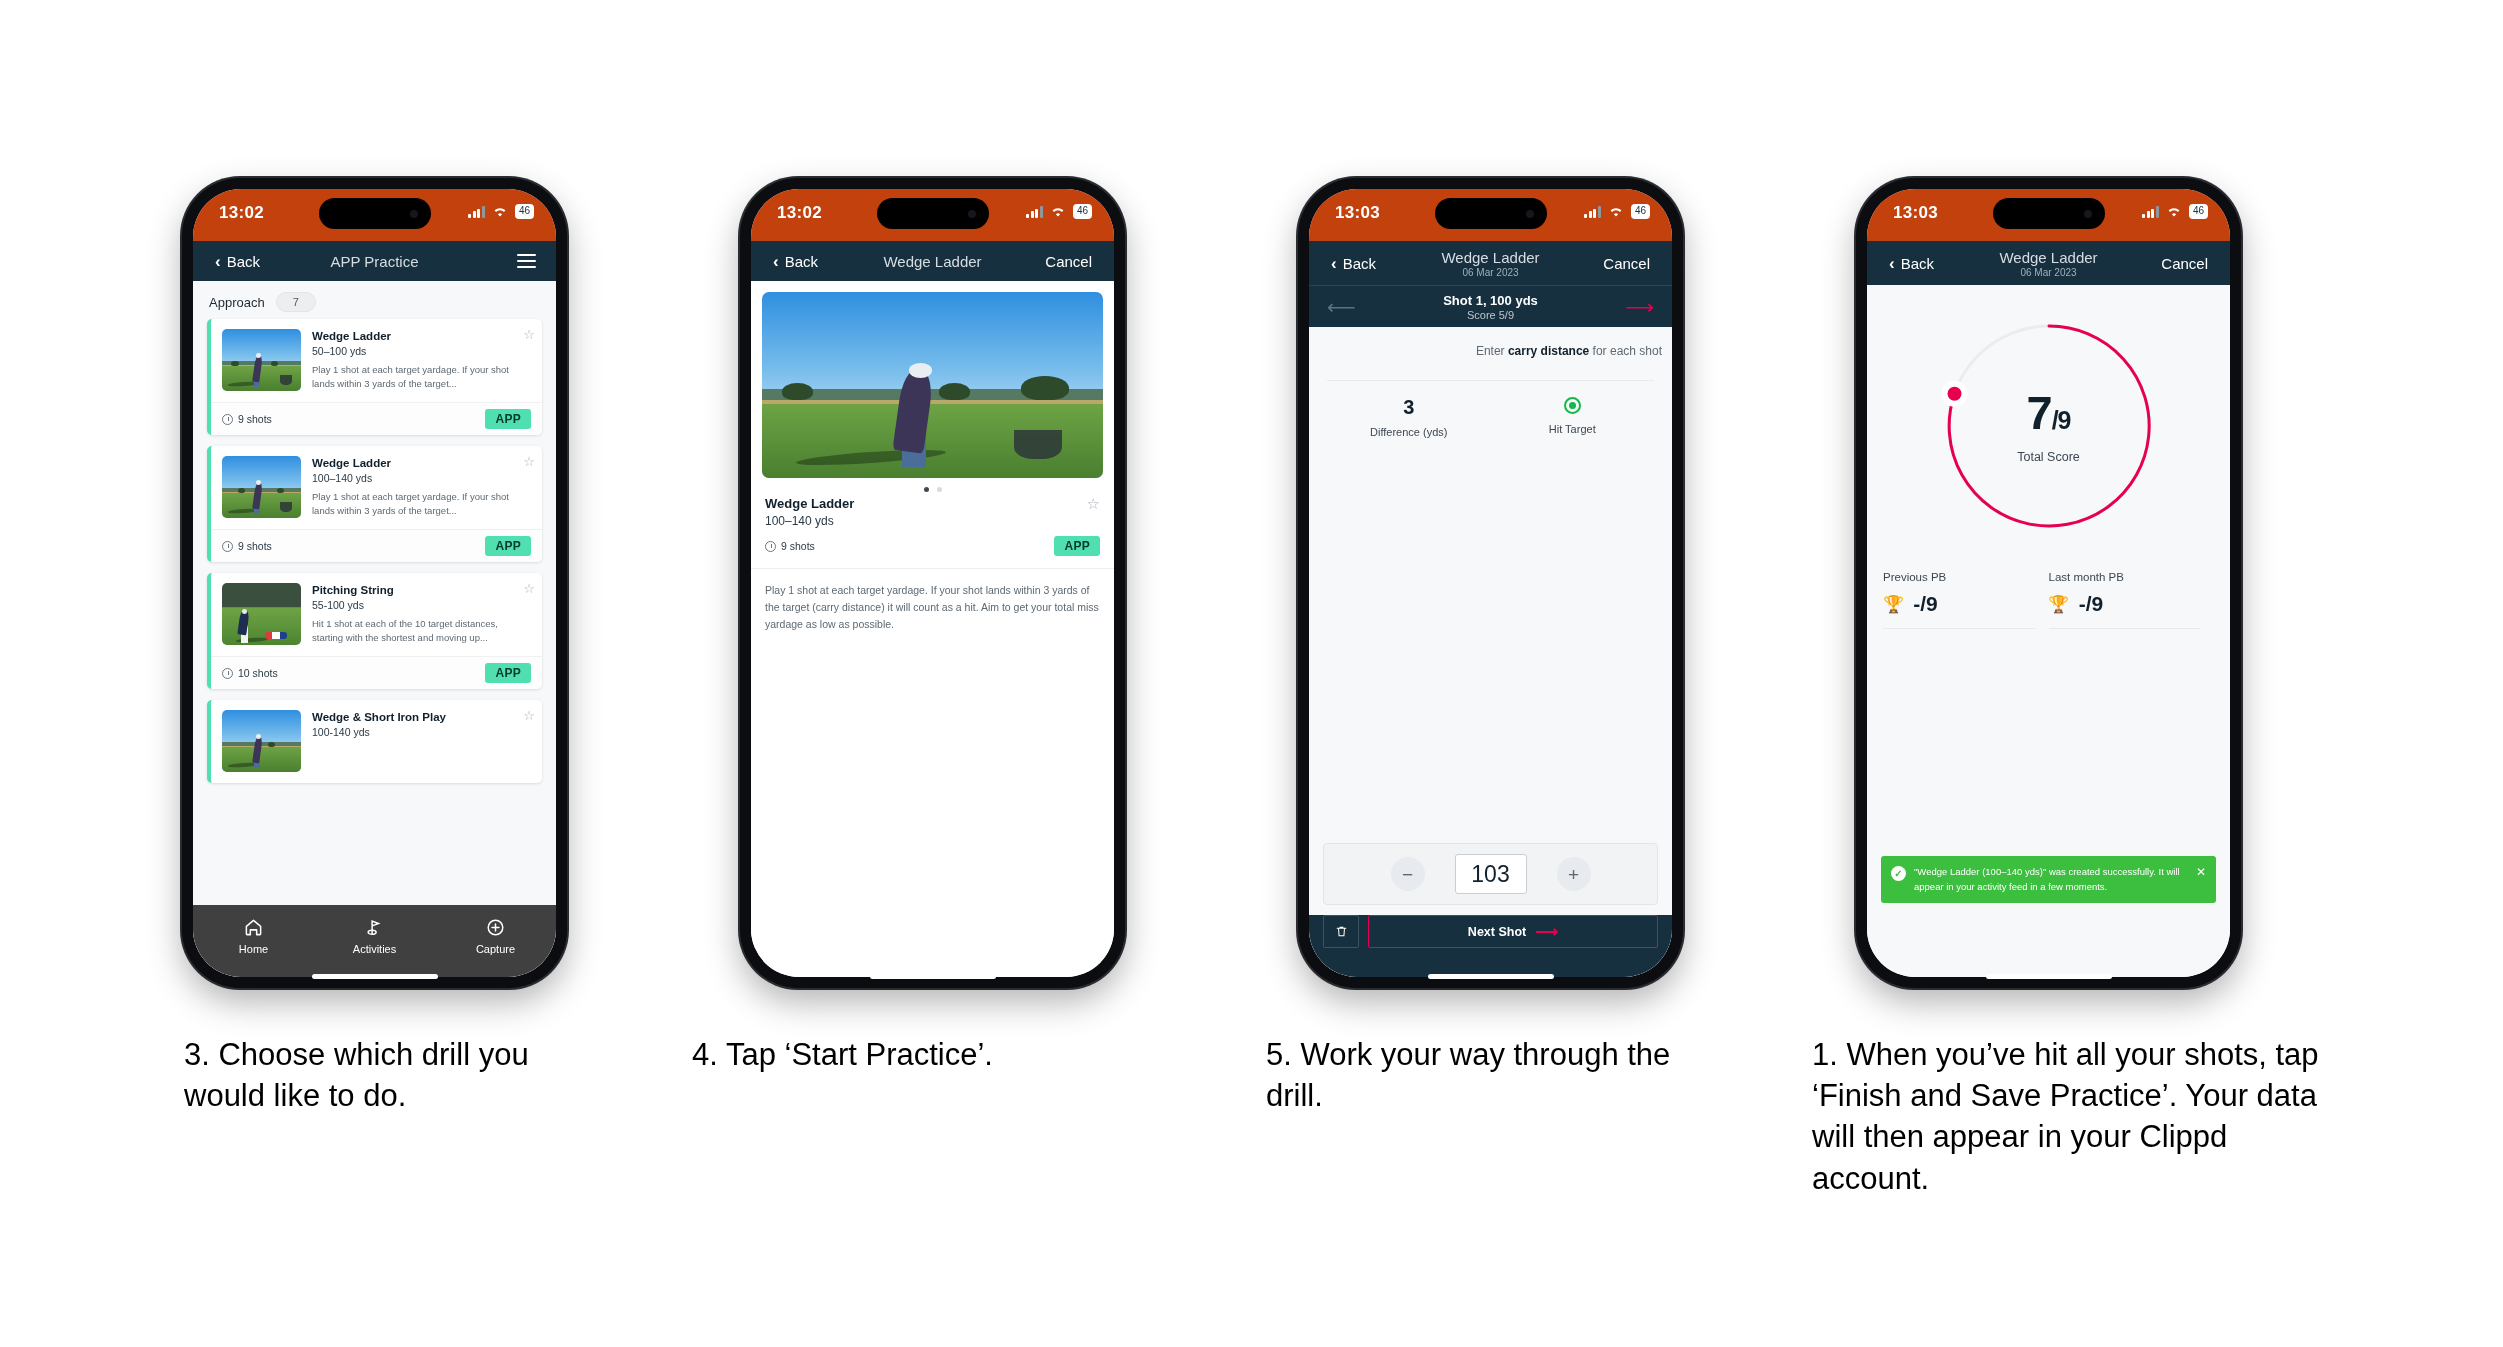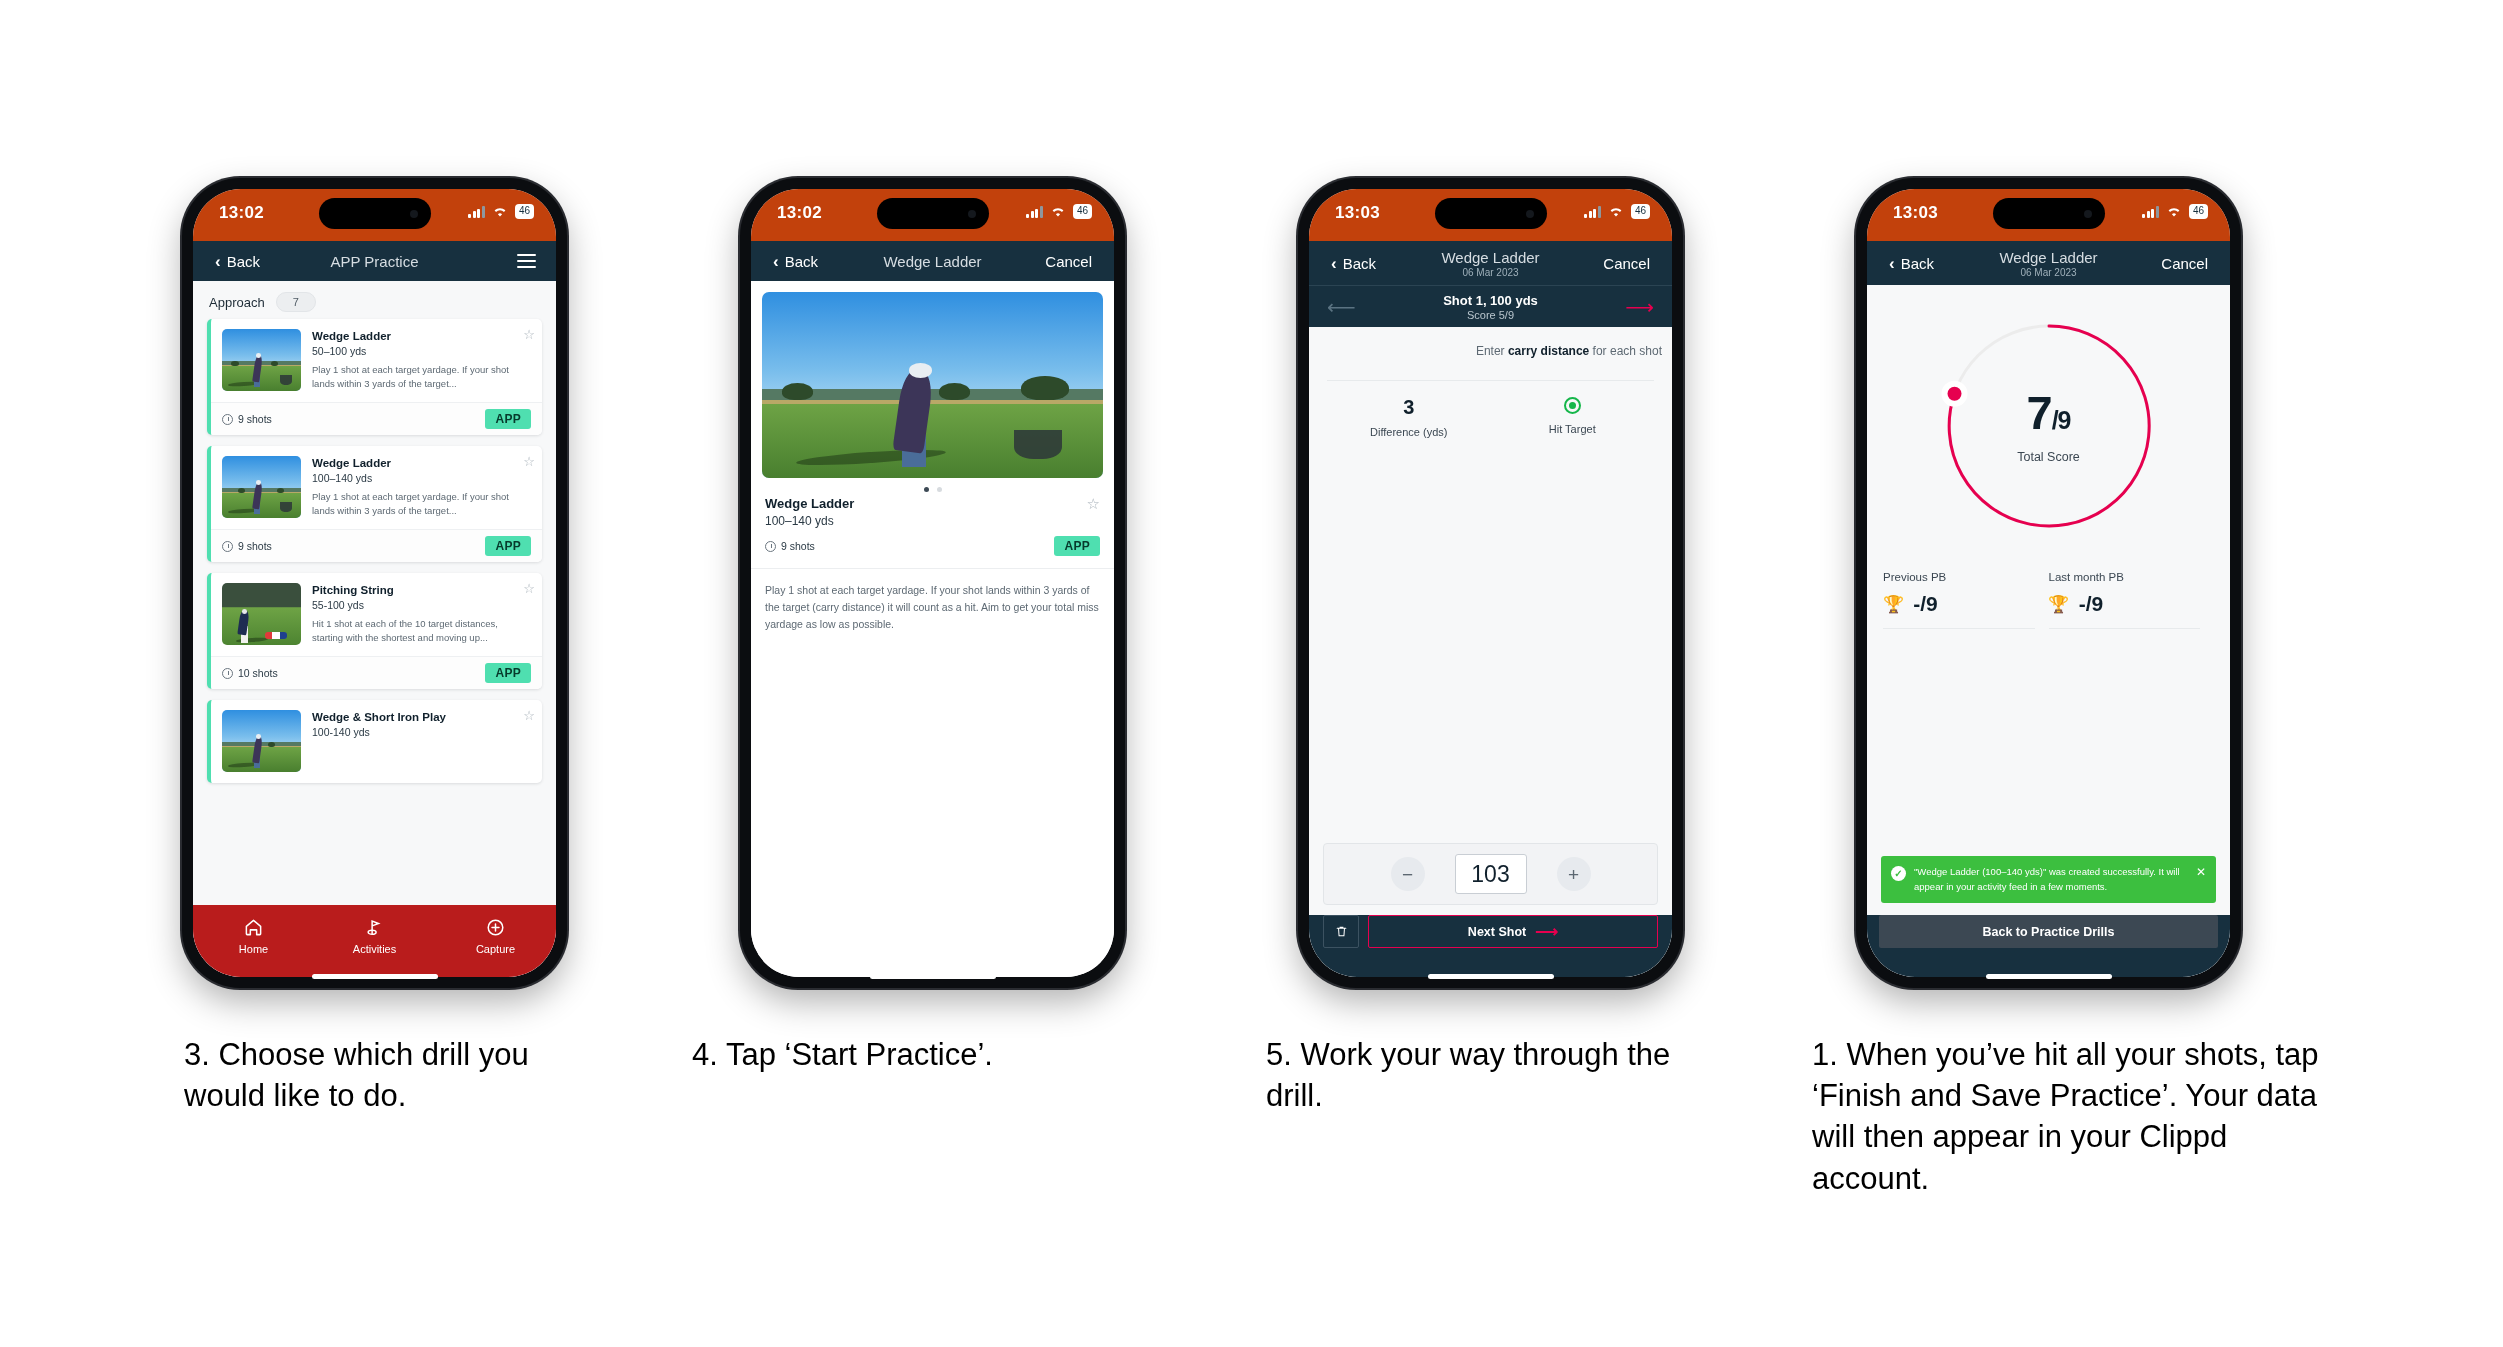--- a/index.html
+++ b/index.html
@@ -105,21 +105,21 @@
     background:#2f3b38; border-radius:0 0 40% 40%; opacity:.9; }
 
   .golf.v2 { background:linear-gradient(#3a4f3d 0%, #3a4f3d 38%, #6ea345 40%, #4d8431 100%); }
   .golf.v2 .player { left:22%; bottom:16%; background:#1e2d52; height:40%; width:12%; }
   .golf.v2 .legs { left:24%; bottom:4%; width:9%; height:26%; background:#f2f2ef; }
   .golf.v2 .cap { left:25%; bottom:50%; background:#e8e9ea; }
   .golf.v2 .towel { position:absolute; right:18%; bottom:10%; width:28%; height:11%;
     background:linear-gradient(90deg,#e03a3a 33%,#ffffff 33% 66%,#1e3f8f 66%); border-radius:3px; }
 
   
-  .tabbar { position:absolute; left:0; right:0; bottom:0; height:72px; background:#b91c1c;
+  .tabbar { position:absolute; left:0; right:0; bottom:0; height:72px; background:#404040;
     display:flex; align-items:flex-start; padding-top:11px; z-index:30; }
   .tab { flex:1 1 0; text-align:center; color:#fff; }
   .tab .ic { height:22px; display:flex; align-items:center; justify-content:center; }
   .tab .lb { font-size:11px; margin-top:5px; }
 
   
   .p2-body { padding:0; background:#fff; height:100%; overflow:hidden; }
   .hero { margin:11px 11px 0; height:186px; border-radius:7px; overflow:hidden; position:relative; }
   .dots { display:flex; gap:8px; justify-content:center; padding:9px 0 2px; }
   .dots i { width:5px; height:5px; border-radius:50%; background:#d7dbdf; display:block; }
@@ -604,23 +604,20 @@
             </div>
           </div>
         </div>
 
         <div class="toast">
           <span class="ok">✓</span>
           <span class="msg">"Wedge Ladder (100–140 yds)" was created successfully. It will appear in your activity feed in a few moments.</span>
           <span class="x">✕</span>
         </div>
 
-        <div class="p4-cta">
-          <div class="btn">Back to Practice Drills</div>
-        </div>
       </div>
     </div>
     <div class="notch">
         <span class="lens"></span>
       </div>
     <div class="homebar"></div>
   </div>
 
   <div class="caption" style="left:184px; top:1034px; width:420px;">3. Choose which drill you would like to do.</div>
   <div class="caption" style="left:692px; top:1034px; width:460px;">4. Tap ‘Start Practice’.</div>

